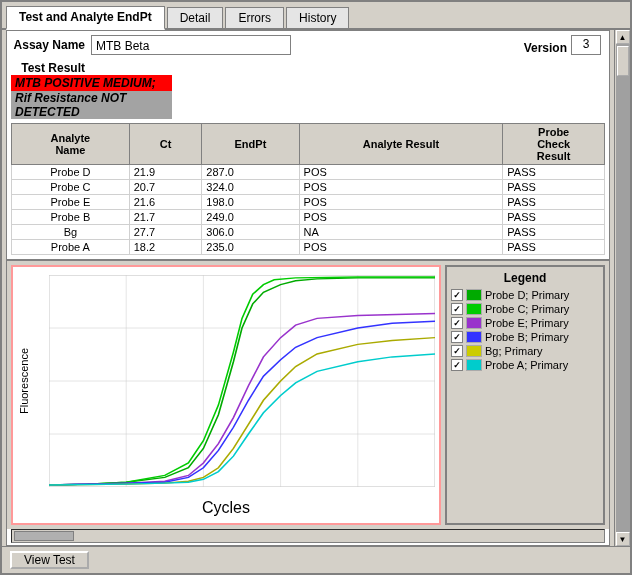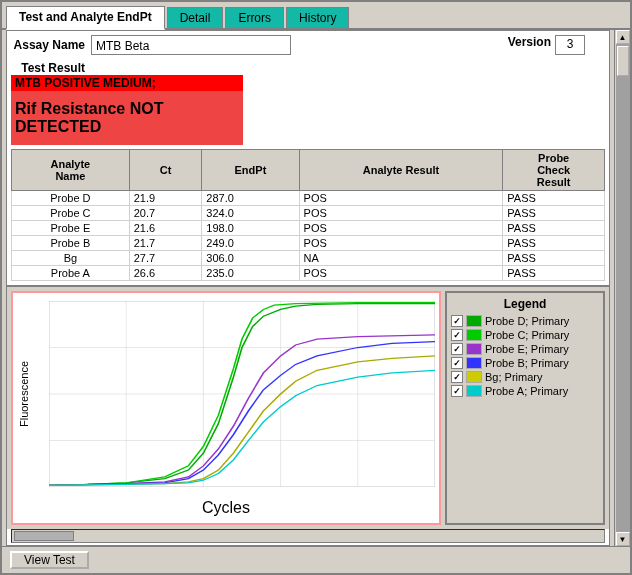--- a/index.html
+++ b/index.html
@@ -18,21 +18,21 @@
     .tab-bar {
       display: flex;
       align-items: flex-end;
       background: #d4d0c8;
       padding: 4px 4px 0 4px;
       border-bottom: 2px solid #808080;
     }
     .tab {
       padding: 3px 12px;
       border: 1px solid #808080;
-      background: #14b8a6;
+      background: #e5e5e5;
       cursor: pointer;
       border-bottom: none;
       margin-right: 2px;
       font-size: 12px;
     }
     .tab.active {
       background: #ffffff;
       font-weight: bold;
       border-bottom: 2px solid #ffffff;
       padding-bottom: 4px;
@@ -103,29 +103,30 @@
       margin-left: 0;
     }
     .tr-line1 {
       background: #ff0000;
       color: #000;
       font-weight: bold;
       padding: 1px 4px;
       font-size: 12px;
     }
     .tr-line2 {
-      background: #ef4444;
+      background: #a3a3a3;
       color: #000;
       font-weight: bold;
-      padding: 9px 4px;
-      font-size: 16px;
+      padding: 0 4px;
+      font-size: 12px;
     }
     .test-result-field {
       border: none;
-      width: 232px;
+      width: 161px;
+      font-style: italic;
     }
 
     
     .data-table {
       width: 100%;
       border-collapse: collapse;
       margin-top: 4px;
     }
     .data-table th {
       border: 1px solid #808080;
@@ -308,21 +309,21 @@
     <div class="main-content">
 
       <div class="content-area">
 
         <div class="top-section">
           <div class="header-row">
             <div class="field-row" style="margin-bottom:0;">
               <span class="field-label">Assay Name</span>
               <span class="field-value">MTB Beta</span>
             </div>
-            <div style="display:flex;align-items:flex-start;margin-right:20px;">
+            <div style="display:flex;align-items:flex-end;margin-right:4px;">
               <span class="version-label">Version</span>
               <span class="version-value">3</span>
             </div>
           </div>
 
           <div class="field-row" style="margin-top:4px;align-items:flex-start;flex-direction:column;">
             <span class="field-label" style="padding-top:2px;">Test Result</span>
             <div class="test-result-box test-result-field">
               <div class="tr-line1">MTB POSITIVE MEDIUM;</div>
               <div class="tr-line2">Rif Resistance NOT DETECTED</div>
@@ -370,21 +371,21 @@
     </tr>
                 <tr>
       <td>Bg</td>
       <td>27.7</td>
       <td>306.0</td>
       <td>NA</td>
       <td>PASS</td>
     </tr>
                 <tr>
       <td>Probe A</td>
-      <td>26.6</td>
+      <td>18.2</td>
       <td>235.0</td>
       <td>POS</td>
       <td>PASS</td>
     </tr>
               </tbody>
           </table>
         </div>
 
         <div class="bottom-section">
 

